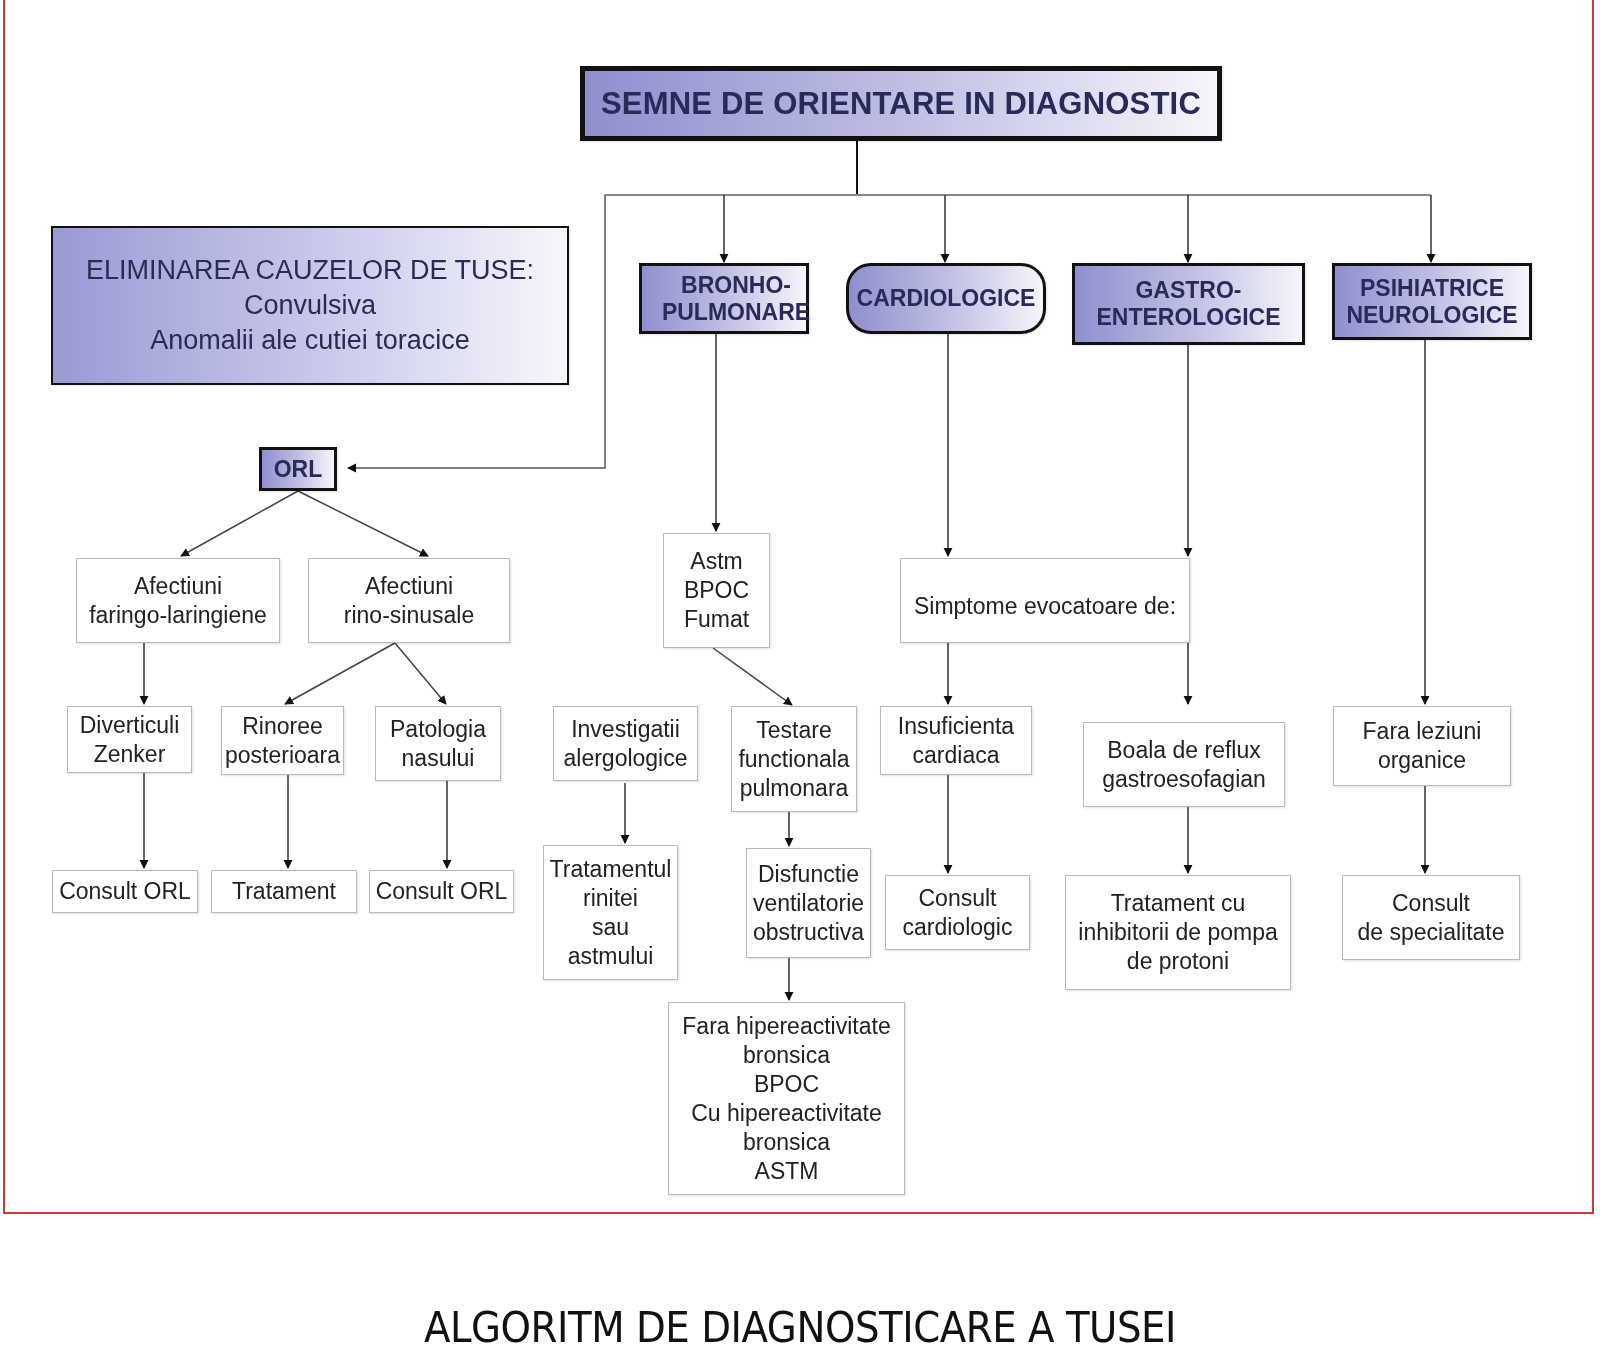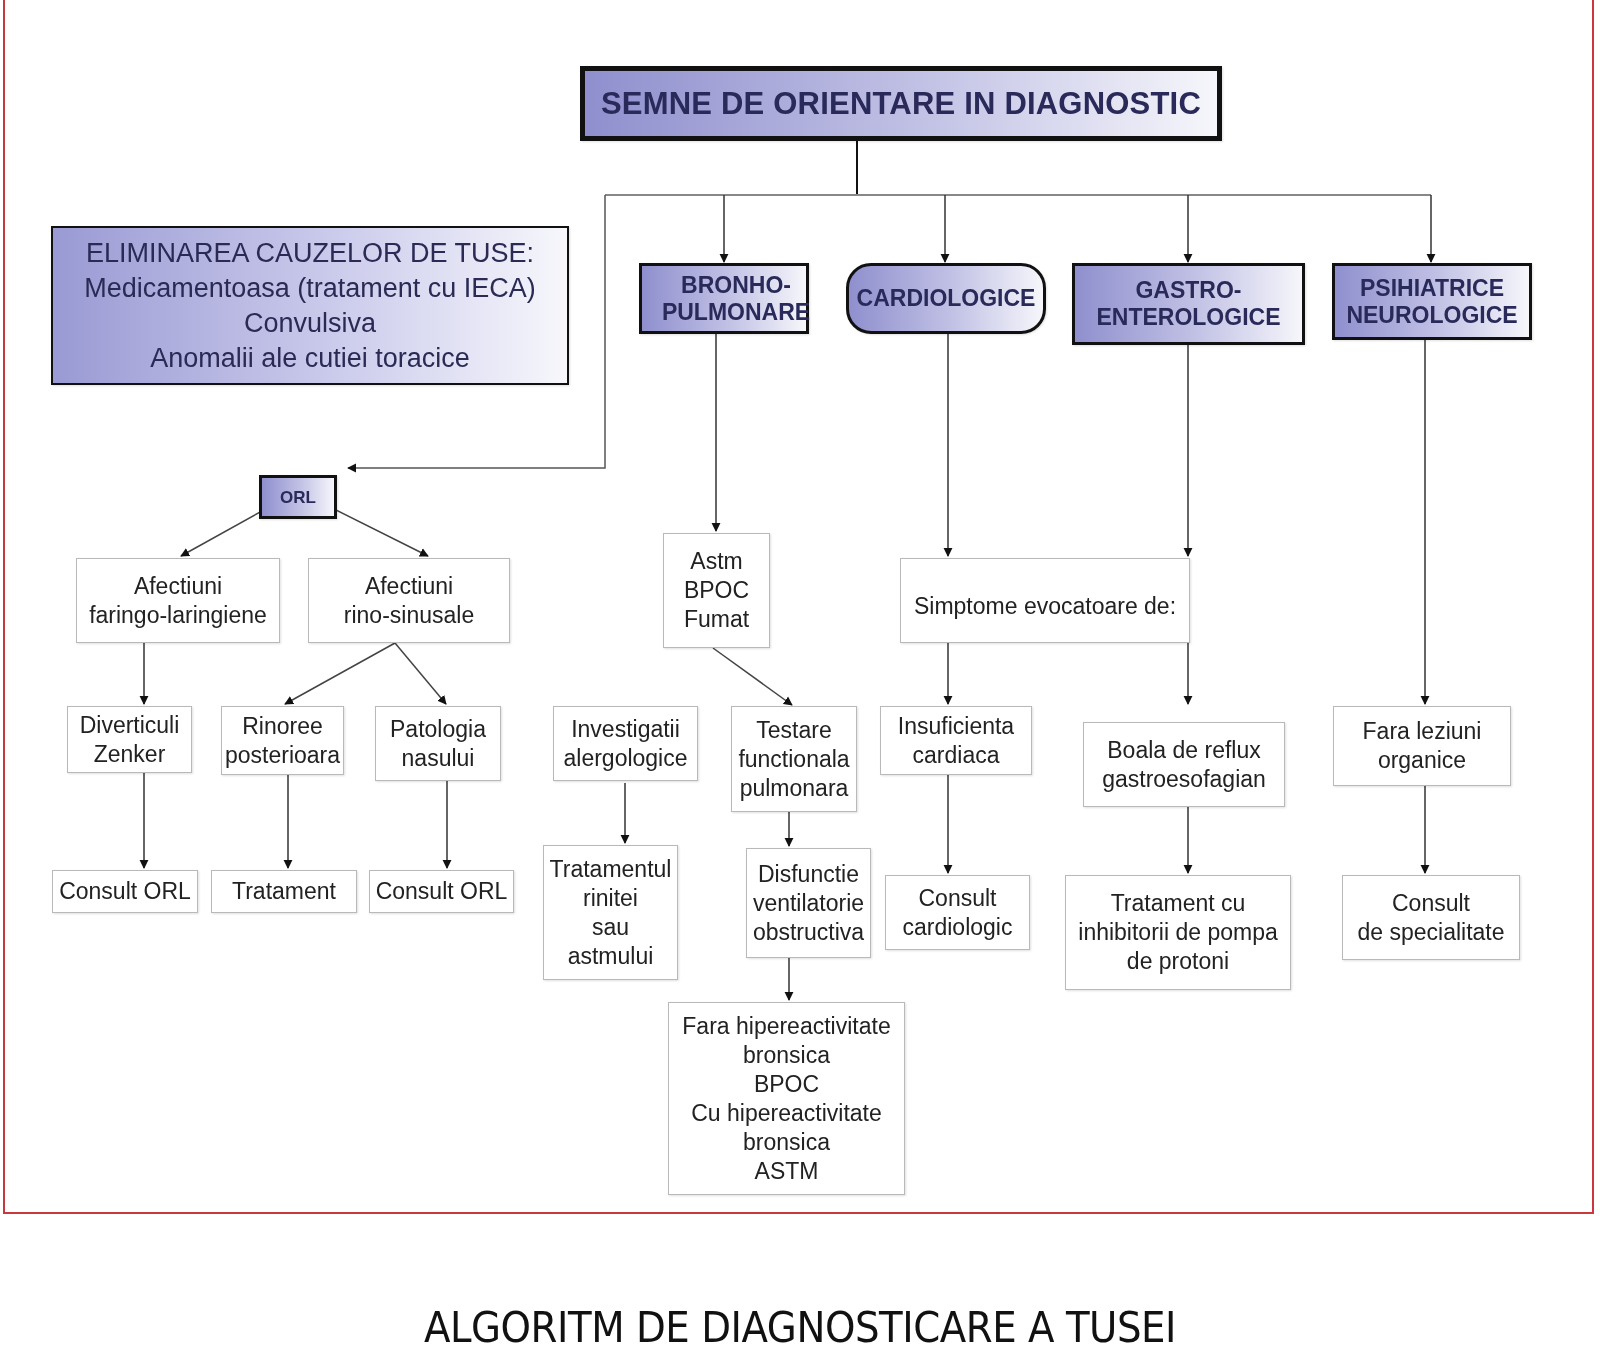--- a/index.html
+++ b/index.html
@@ -5,21 +5,21 @@
   html,body{margin:0;padding:0;background:#fff;}
   body{width:1600px;height:1372px;position:relative;overflow:hidden;font-family:"Liberation Sans",sans-serif;}
   .frame{position:absolute;left:3px;top:-4px;width:1591px;height:1218px;border:2px solid #c8383c;box-sizing:border-box;}
   svg.links{position:absolute;left:0;top:0;width:1600px;height:1372px;}
   .node{position:absolute;box-sizing:border-box;display:flex;flex-direction:column;align-items:center;justify-content:center;text-align:center;color:#222;font-size:23px;line-height:29px;background:#fff;border:1.5px solid #b9b9b9;box-shadow:1px 1px 2px rgba(0,0,0,0.12);}
   .node span{display:block;white-space:nowrap;}
   .hdr{border:3px solid #111;background:linear-gradient(90deg,#8f8fce 0%,#c3c3e6 55%,#f6f6fb 100%);color:#2a2a5a;font-weight:bold;}
   .root{border:5px solid #111;font-size:31px;line-height:34px;letter-spacing:0.2px;}
   .cat{font-size:23px;line-height:27px;}
   .elim{border:2.5px solid #111;background:linear-gradient(90deg,#9a9ad4 0%,#cbcbec 55%,#f7f7fc 100%);color:#2a2a55;font-weight:normal;font-size:27px;line-height:35px;}
-  .orl{font-size:17px;margin-top:28px;}
+  .orl{font-size:23px;}
   .caption{position:absolute;left:0;width:1600px;top:1302px;text-align:center;font-family:"DejaVu Sans",sans-serif;font-size:43px;color:#111;letter-spacing:-0.5px;transform:scaleX(0.9);}
 </style>
 </head>
 <body>
 
 <div class="frame"></div>
 
 <svg class="links" xmlns="http://www.w3.org/2000/svg">
   <defs>
     <marker id="ah" viewBox="0 0 10 10" refX="9" refY="5" markerWidth="9" markerHeight="10" markerUnits="userSpaceOnUse" orient="auto">
@@ -59,21 +59,20 @@
 
   <line x1="1425" y1="340" x2="1425" y2="704" stroke="#333" stroke-width="1.5" marker-end="url(#ah)"></line>
   <line x1="1425" y1="786" x2="1425" y2="873" stroke="#333" stroke-width="1.5" marker-end="url(#ah)"></line>
 </svg>
 
 <div class="node hdr root" style="left:536px;top:66px;width:642px;height:75px;margin-left:44px;">
     <span>SEMNE DE ORIENTARE IN DIAGNOSTIC</span>
   </div>
 <div class="node elim" style="left:51px;top:226px;width:518px;height:159px;">
     <span>ELIMINAREA CAUZELOR DE TUSE:</span>
-    <span>Medicamentoasa (tratament cu IECA)</span>
     <span>Convulsiva</span>
     <span>Anomalii ale cutiei toracice</span>
   </div>
 <div class="node hdr cat" style="left:639px;top:263px;width:170px;height:71px;padding-left:24px;">
     <span>BRONHO-</span>
     <span>PULMONARE</span>
   </div>
 <div class="node hdr cat" style="left:846px;top:263px;width:200px;height:71px;border-radius:25px;">
     <span>CARDIOLOGICE</span>
   </div>

